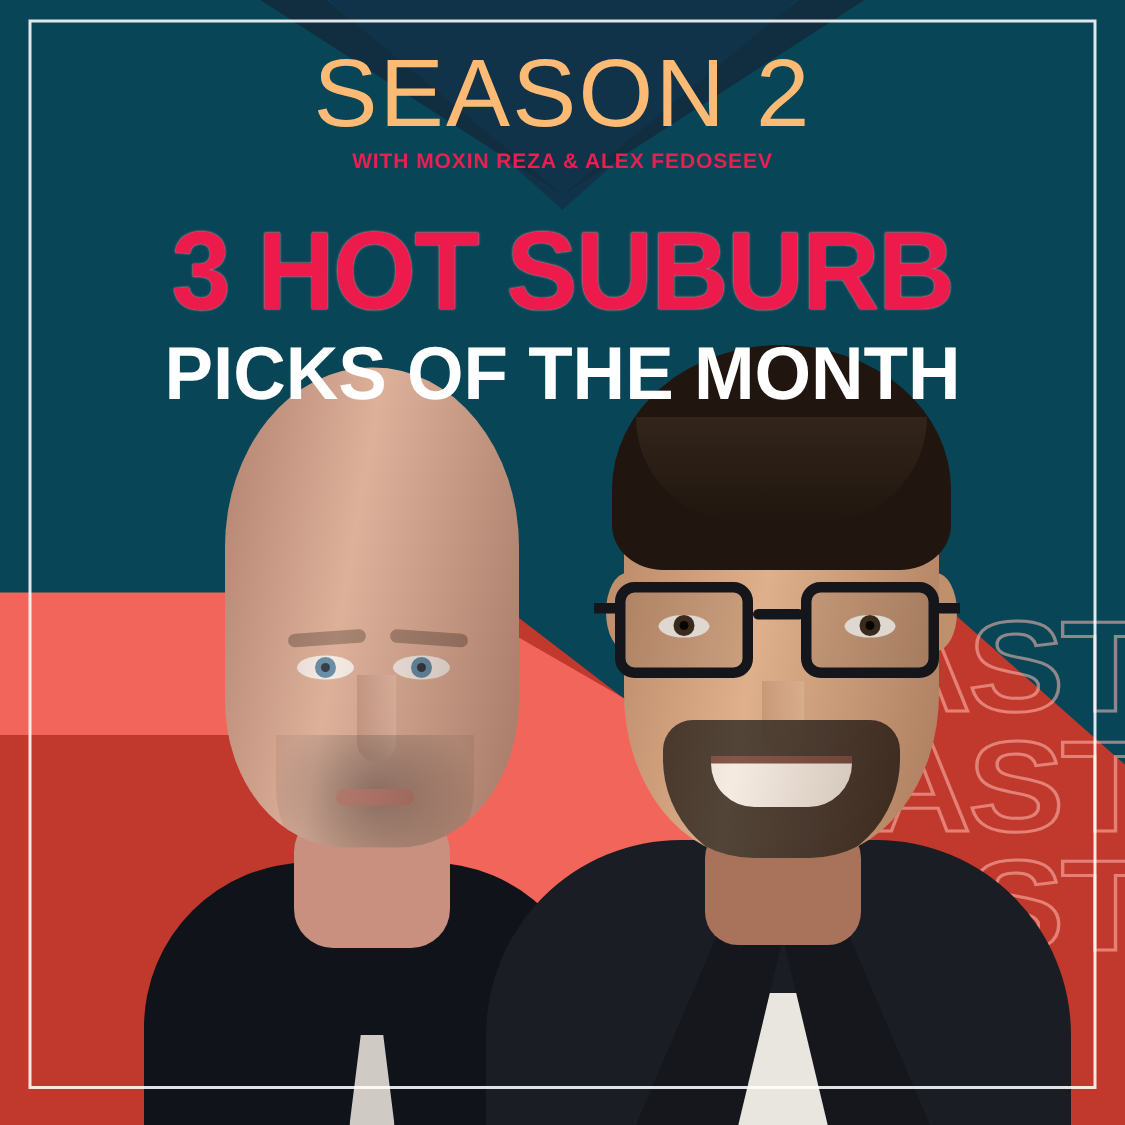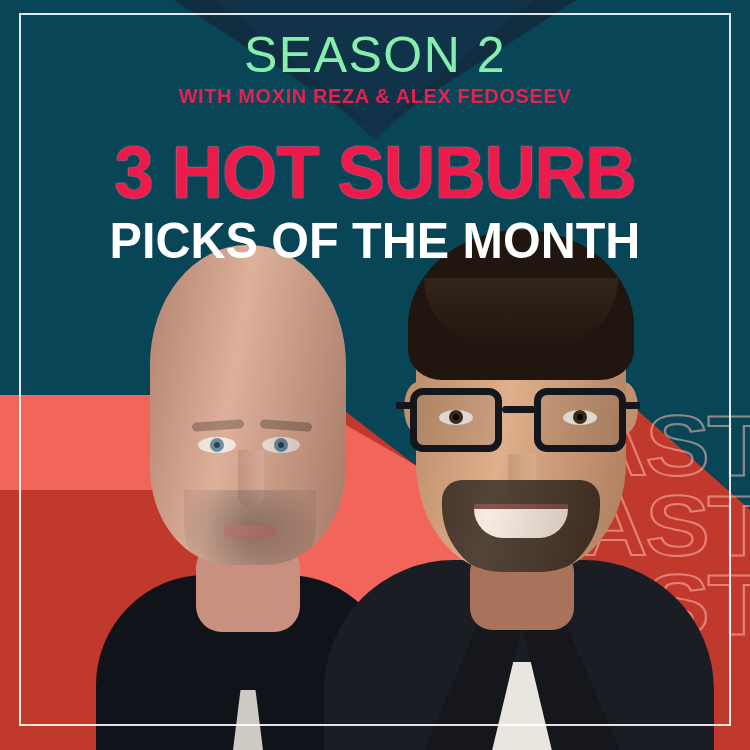--- a/index.html
+++ b/index.html
@@ -216,25 +216,25 @@
     z-index:6;
   }
 
   
   .copy{
     position:absolute;left:0;right:0;top:30px;
     text-align:center;z-index:7;
     pointer-events:none;
   }
   .season{
-    font-size:50px;font-weight:normal;letter-spacing:1.5px;
-    color:#86efac;line-height:1;margin:0 0 6px 0;
+    font-size:64px;font-weight:normal;letter-spacing:1.5px;
+    color:#fdba74;line-height:1;margin:0 0 6px 0;
   }
   .hosts{
-    font-size:20px;font-weight:bold;letter-spacing:.6px;
+    font-size:14px;font-weight:bold;letter-spacing:.6px;
     color:#ea1f4f;line-height:1;margin:0 0 30px 0;
   }
   .headline{
     font-size:74px;font-weight:bold;letter-spacing:-1px;
     color:#ec1b4c;line-height:1;margin:0 0 6px 0;
     transform:scaleX(.96);
     text-shadow:0 0 1px rgba(255,150,170,.85),0 0 2px rgba(255,150,170,.5);
   }
   .subhead{
     font-size:50px;font-weight:bold;letter-spacing:0px;

